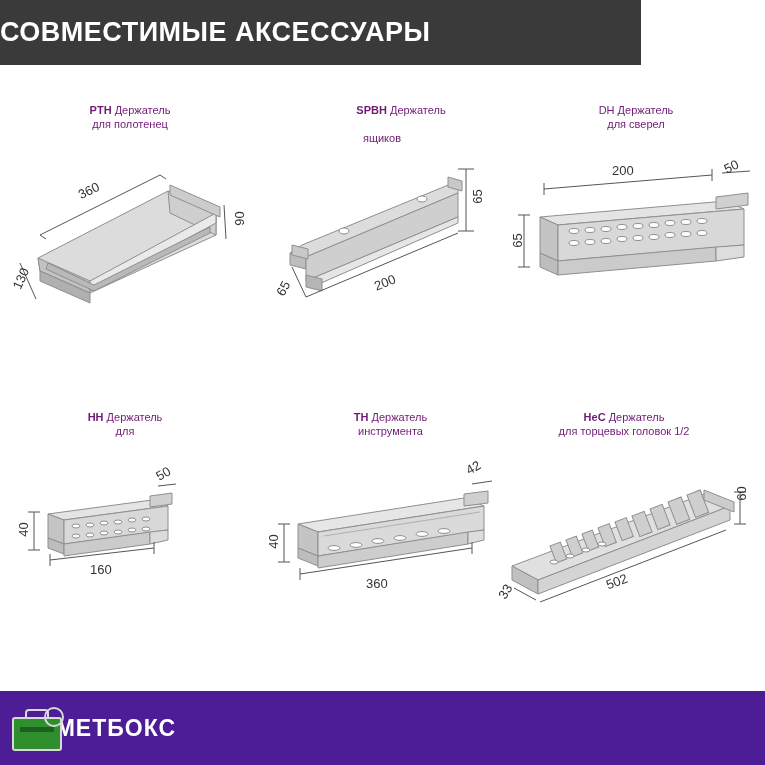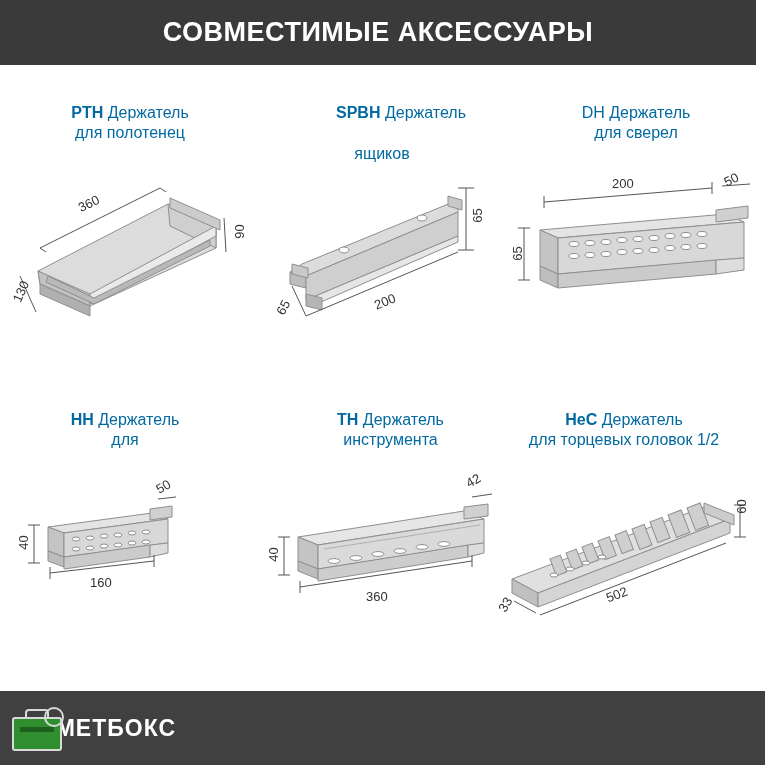--- a/index.html
+++ b/index.html
@@ -5,35 +5,35 @@
   html,body{margin:0;padding:0;}
   body{
     width:765px;height:765px;
     background:#ffffff;
     font-family:"Liberation Sans", sans-serif;
     overflow:hidden;
     position:relative;
   }
   
   .header{
-    position:absolute;left:0;top:0;width:756px;height:65px;
+    position:absolute;left:0;top:0;width:641px;height:65px;
     background:#3a3a3a;
-    display:flex;align-items:center;justify-content:center;
+    display:flex;align-items:center;justify-content:flex-start;
   }
   .header-title{
     color:#ffffff;
     font-size:27px;
     font-weight:bold;
     letter-spacing:.5px;
     text-align:center;
   }
   
   .footer{
     position:absolute;left:0;bottom:0;width:765px;height:74px;
-    background:#404040;
+    background:#4c1d95;
   }
   .logo{
     position:absolute;left:8px;top:6px;
     width:168px;height:62px;
     display:flex;align-items:center;
   }
   .logo-mark{
     width:54px;height:46px;position:relative;margin-right:4px;
   }
   .logo-box{
@@ -54,21 +54,21 @@
   }
   .logo-text{
     color:#ffffff;font-size:23px;font-weight:bold;letter-spacing:1px;
   }
   
   .grid{
     position:absolute;left:0;top:65px;width:765px;height:626px;
   }
   .cell{position:absolute;}
   .caption{
-    text-align:center;font-size:16px;color:#0369a1;line-height:1.28;
+    text-align:center;font-size:11px;color:#701a75;line-height:1.28;
   }
   .figure{position:relative;}
   .dim{
     position:absolute;font-size:13px;color:#333;white-space:nowrap;
   }
   svg{display:block;overflow:visible;}
 </style>
 </head>
 <body>
 

